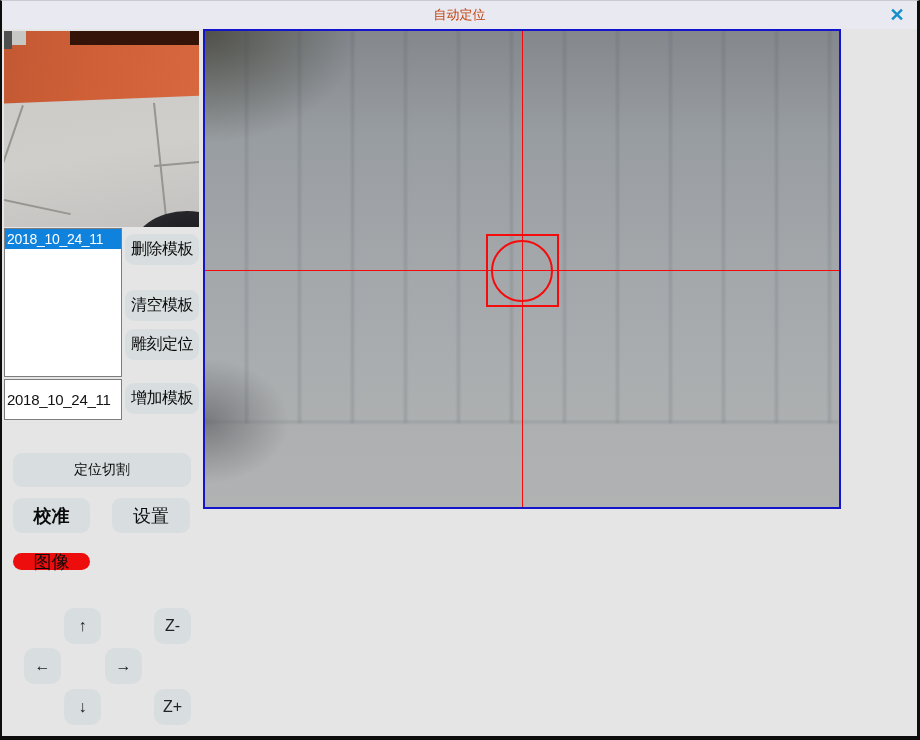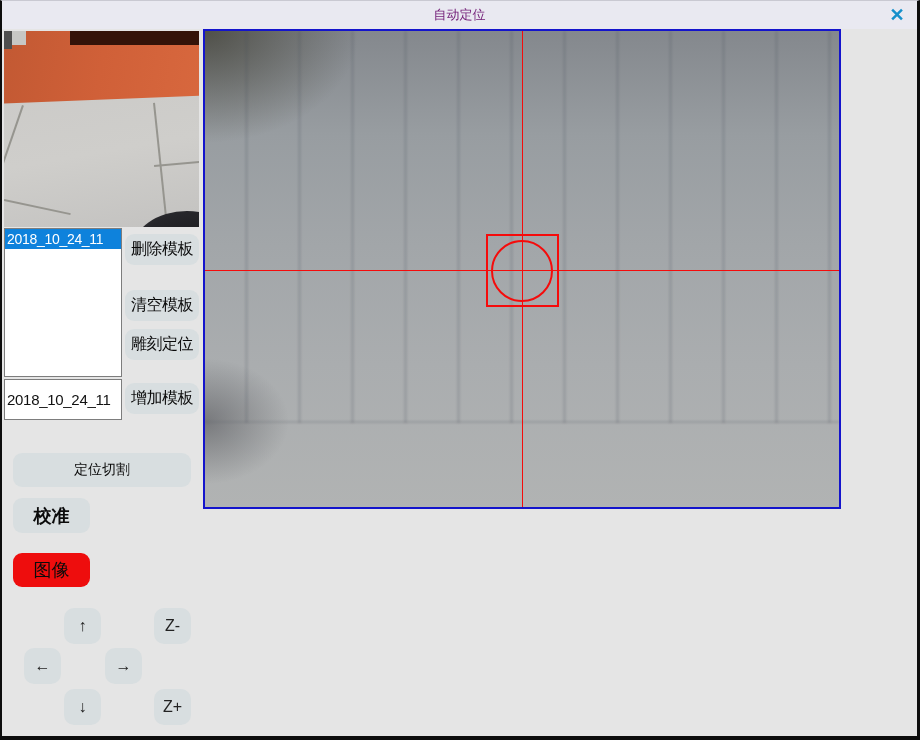--- a/index.html
+++ b/index.html
@@ -11,21 +11,21 @@
     background:#e5e5e5;
     border-left:2px solid #0d0d0d; border-right:3px solid #0d0d0d;
     border-bottom:4px solid #0d0d0d; border-top:1px solid #c9c9d2;
   }
 
   
   .titlebar{
     position:absolute; left:0; top:0; right:0; height:28px;
     background:#e9e9f1; display:flex; align-items:center; justify-content:center;
   }
-  .titlebar .title{ font-size:13px; color:#701a75; }
+  .titlebar .title{ font-size:13px; color:#c2410c; }
   .close-btn{
     position:absolute; right:8px; top:3px; width:24px; height:22px;
     display:flex; align-items:center; justify-content:center;
     color:#1590cb; font-size:18px; font-weight:900; cursor:pointer;
     background:transparent; border:none;
   }
 
   
   .thumb{
     position:absolute; left:2px; top:30px; width:195px; height:196px;
@@ -75,21 +75,21 @@
     display:flex; align-items:center; justify-content:center;
     font-family:"Liberation Sans","DejaVu Sans",sans-serif;
     text-align:center;
   }
   .tpl-btn{ left:123px; width:74px; height:31px; font-size:16px; letter-spacing:-0.5px; }
   #btn-del{ top:233px; } #btn-clear{ top:289px; } #btn-engrave{ top:328px; } #btn-add{ top:382px; }
 
   #btn-poscut{ left:11px; top:452px; width:178px; height:34px; font-size:14px; }
   #btn-calib { left:11px;  top:497px; width:77px; height:35px; font-size:18px;font-weight:bold; }
   #btn-set   { left:110px; top:497px; width:78px; height:35px; font-size:18px; }
-  #btn-image { left:11px;  top:552px; width:77px; height:34px; font-size:18px; background:#ee0d0d; }
+  #btn-image { left:11px;  top:552px; width:77px; height:17px; font-size:18px; background:#ee0d0d; }
   #btn-match { left:110px; top:552px; width:78px; height:35px; font-size:18px; }
 
   .jog{ width:37px; height:36px; border-radius:10px; font-size:16px; color:#222; }
   #jog-up   { left:62px;  top:607px; }
   #jog-zm   { left:152px; top:607px; }
   #jog-left { left:22px;  top:647px; }
   #jog-right{ left:103px; top:647px; }
   #jog-down { left:62px;  top:688px; }
   #jog-zp   { left:152px; top:688px; }
 
@@ -154,20 +154,21 @@
 
   <input class="name-field" value="2018_10_24_11" style="">
 
   <button class="btn tpl-btn" id="btn-del">删除模板</button>
   <button class="btn tpl-btn" id="btn-clear">清空模板</button>
   <button class="btn tpl-btn" id="btn-engrave">雕刻定位</button>
   <button class="btn tpl-btn" id="btn-add">增加模板</button>
 
   <button class="btn" id="btn-poscut">定位切割</button>
   <button class="btn" id="btn-calib">校准</button>
+  <button class="btn" id="btn-set">设置</button>
   <button class="btn" id="btn-image">图像</button>
 
   <button class="btn jog" id="jog-up">↑</button>
   <button class="btn jog" id="jog-zm">Z-</button>
   <button class="btn jog" id="jog-left">←</button>
   <button class="btn jog" id="jog-right">→</button>
   <button class="btn jog" id="jog-down">↓</button>
   <button class="btn jog" id="jog-zp">Z+</button>
 
   <div class="camera">

